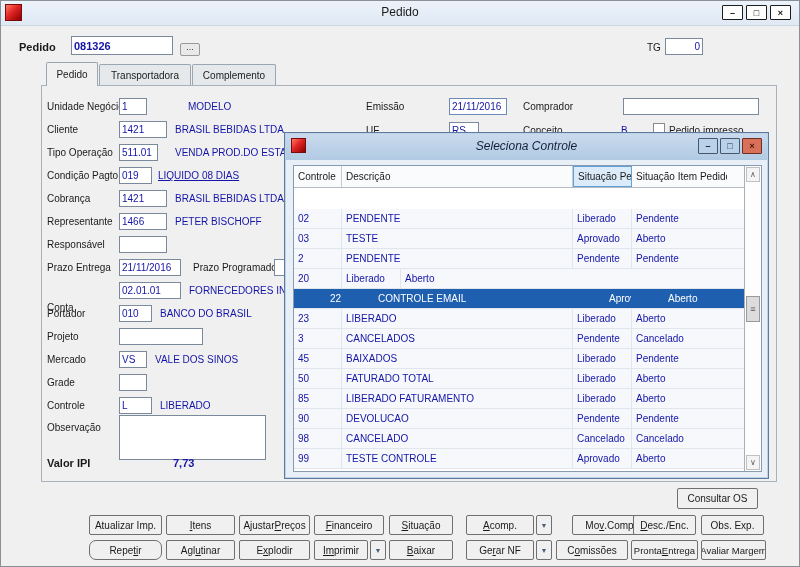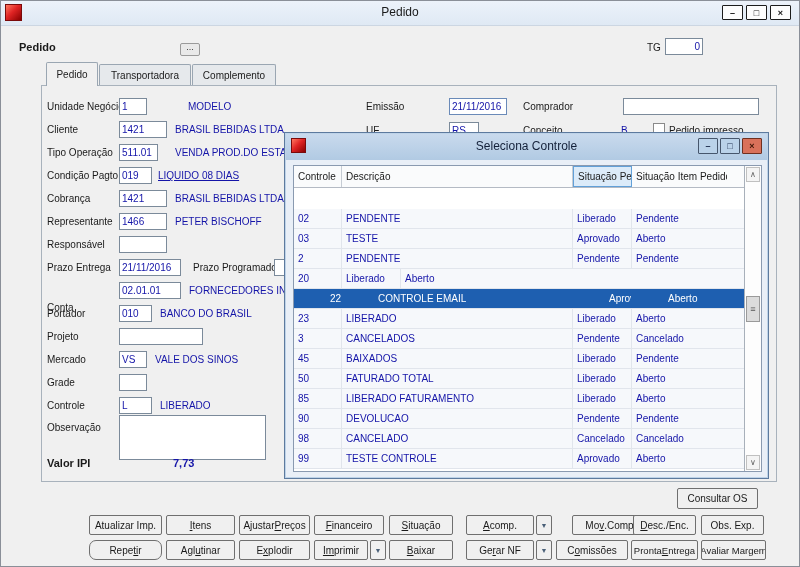--- a/index.html
+++ b/index.html
@@ -33,21 +33,21 @@
     display:flex;align-items:center;justify-content:center;font-size:10px;color:#1a1a1a;
     border-radius:2px 2px 0 0;}
   .tab.active{top:61px;height:24px;background:#f0f0f0;z-index:2;}
   .panel{position:absolute;left:40px;top:84px;width:736px;height:397px;box-sizing:border-box;
     border:1px solid #a8b2bc;background:#f0f0f0;}
   .frow-lbl{position:absolute;left:46px;}
   
   .dialog{position:absolute;left:283px;top:131px;width:485px;height:347px;box-sizing:border-box;
     z-index:10;background:#bed3e8;border:1px solid #5d7априve;}
   .dlg-titlebar{position:absolute;left:1px;top:1px;right:1px;height:26px;
-    background:linear-gradient(#c9daed,#b1cae3);}
+    background:linear-gradient(#c9daed,#b1cae3);font-style:italic;}
   .dlg-titlebar .title{position:absolute;left:0;right:0;top:5px;text-align:center;font-size:12px;color:#14213a;}
   .dlg-icon{left:5px;top:4px;}
   .dlg-btns{position:absolute;right:5px;top:4px;display:flex;gap:2px;}
   .dlg-btn{width:20px;height:16px;box-sizing:border-box;display:flex;align-items:center;justify-content:center;
     font-size:9px;font-weight:bold;border-radius:1px;}
   .dlg-btn.mm{background:#bad2e9;border:1px solid #46566c;color:#1a2a4a;}
   .dlg-btn.close{background:#d9715a;border:1px solid #703020;color:#401808;}
   .dlg-body{position:absolute;left:1px;right:1px;top:27px;bottom:1px;background:#e9eff7;}
   .tbl{position:absolute;left:7px;top:5px;width:469px;height:307px;box-sizing:border-box;
     background:#fff;border:1px solid #8a9ab0;overflow:hidden;}
@@ -88,20 +88,21 @@
     <span class="app-icon"></span>
     <span class="title">Pedido</span>
     <span class="winbtns">
       <span class="winbtn">–</span>
       <span class="winbtn">□</span>
       <span class="winbtn">×</span>
     </span>
   </div>
 
   <span class="lbl b" style="position:absolute;left:18px;top:40px;font-size:11px;">Pedido</span>
+  <input class="field" style="left: 70px; top: 35px; width: 102px; height: 19px; font-size: 11px; font-weight: bold;" value="081326">
   <span class="browse-btn" style="left:179px;top:42px;">...</span>
   <span class="lbl" style="position:absolute;left:646px;top:41px;">TG</span>
   <input class="field" style="left: 664px; top: 37px; width: 38px; text-align: right;" value="0">
 
   <div class="tab active" style="left:45px;width:52px;">Pedido</div>
   <div class="tab" style="left:98px;width:92px;">Transportadora</div>
   <div class="tab" style="left:191px;width:84px;">Complemento</div>
   <div class="panel"></div>
 
   <span class="lbl frow-lbl" style="top:100px;">Unidade Negócio</span>

